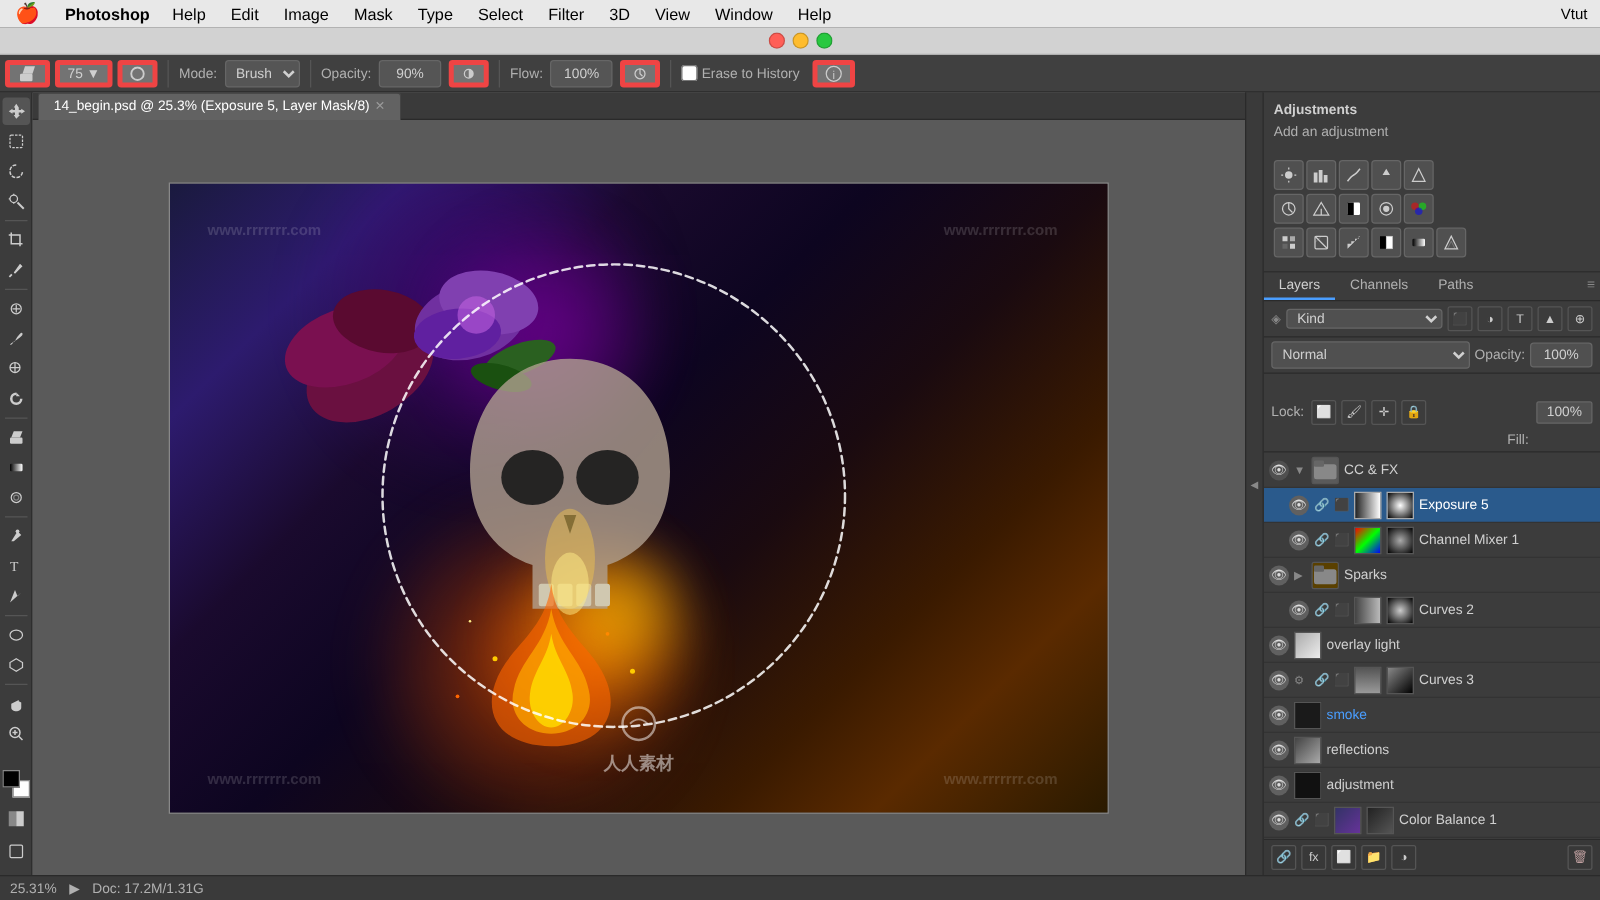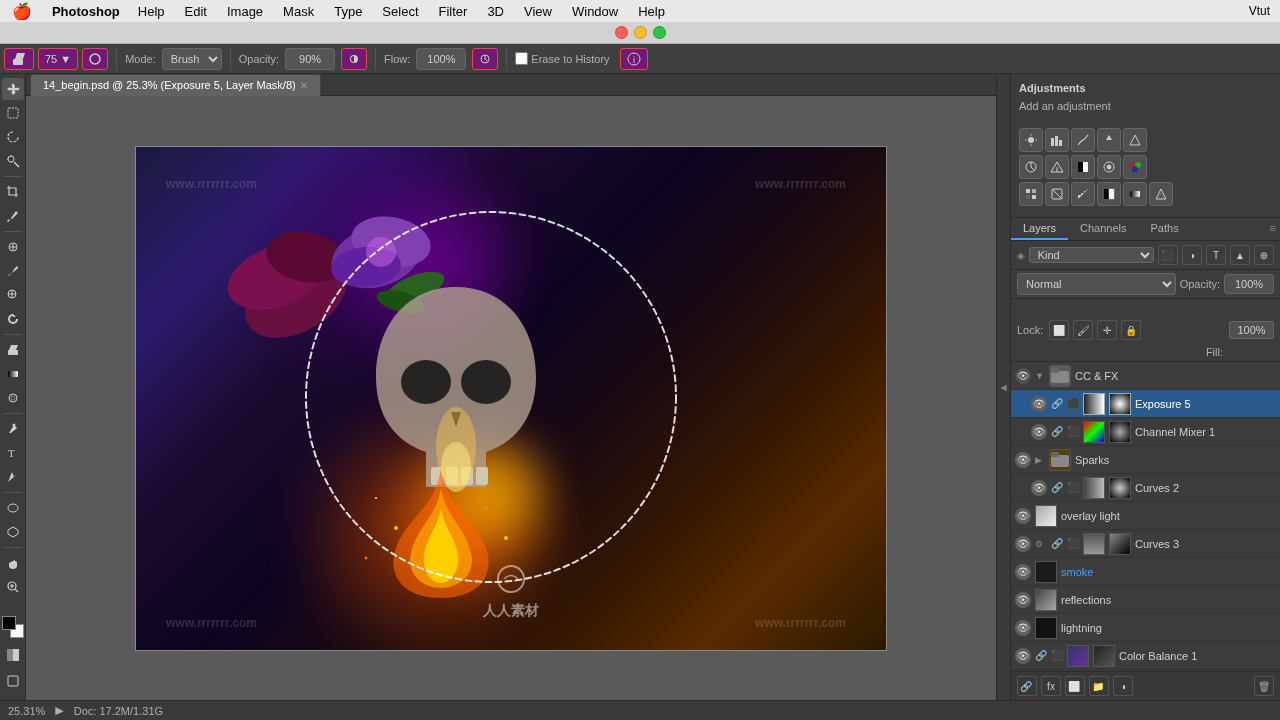--- a/index.html
+++ b/index.html
@@ -29,21 +29,21 @@
     .win-btn.maximize { background: #28c840; }
 
     
     #toolbar {
       width: 100%; height: 30px; background: #404040;
       display: flex; align-items: center; padding: 0 4px; gap: 6px;
       border-bottom: 1px solid #2a2a2a;
     }
     .tool-group { display: flex; align-items: center; gap: 4px; }
     .toolbar-btn {
-      height: 22px; padding: 0 6px; background: #701a75; border: 1px solid #ef4444;
+      height: 22px; padding: 0 6px; background: #737373; border: 4px solid #ef4444;
       border-radius: 3px; color: #d0d0d0; font-size: 11px; cursor: pointer;
       display: flex; align-items: center; gap: 3px;
     }
     .toolbar-label { color: #b0b0b0; font-size: 11px; }
     .toolbar-select {
       height: 22px; background: #555; border: 1px solid #666;
       border-radius: 3px; color: #d0d0d0; font-size: 11px; padding: 0 4px;
     }
     .toolbar-input {
       height: 22px; width: 50px; background: #555; border: 1px solid #666;
@@ -801,21 +801,21 @@
           </div>
           <div class="layer-thumb" style="background:linear-gradient(135deg,#444,#aaa);"></div>
           <span class="layer-name">reflections</span>
         </div>
 
         <div class="layer-item">
           <div class="layer-vis">
             <span class="eye-icon">👁</span>
           </div>
           <div class="layer-thumb" style="background:#111;"></div>
-          <span class="layer-name">lightning</span>
+          <span class="layer-name">adjustment</span>
         </div>
 
         <div class="layer-item">
           <div class="layer-vis">
             <span class="eye-icon">👁</span>
           </div>
           <span class="layer-link">🔗</span>
           <span class="layer-mask">⬛</span>
           <div class="layer-thumb" style="background:linear-gradient(135deg,#336,#639);"></div>
           <div class="layer-thumb" style="background:linear-gradient(135deg,#222,#555);"></div>

